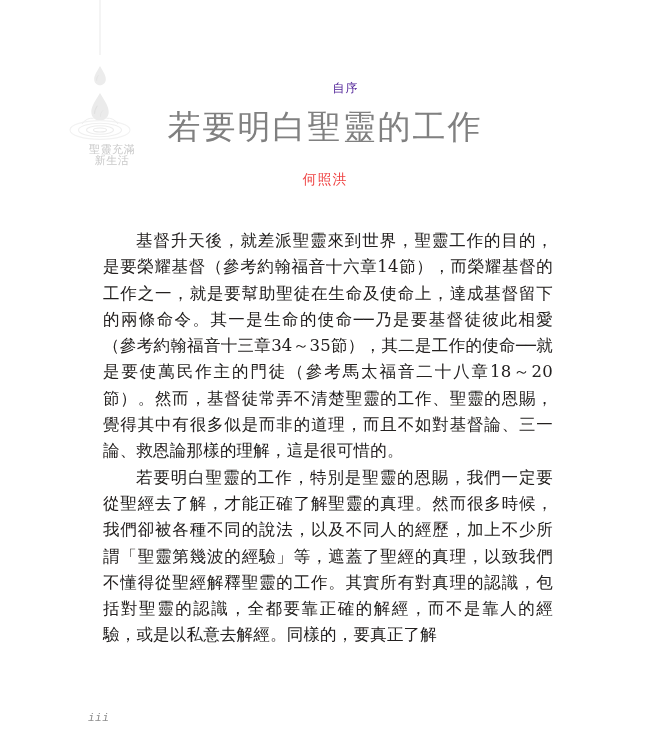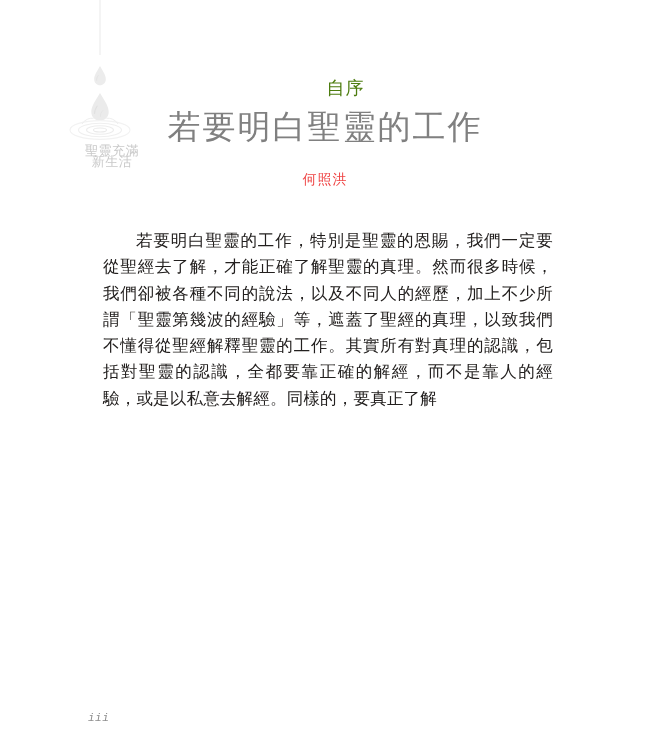--- a/index.html
+++ b/index.html
@@ -27,41 +27,41 @@
     height: 170px;
     pointer-events: none;
   }
   .logo svg { display: block; }
   .logo-caption {
     position: absolute;
     left: 0;
     top: 145px;
     width: 100px;
     text-align: center;
-    font-family: Liberation Sans, sans-serif;
-    font-size: 13px;
+    font-family: Liberation Mono, monospace;
+    font-size: 11px;
     line-height: 11px;
     color: #c9c9c9;
     letter-spacing: 0.5px;
   }
   .logo-caption div { white-space: nowrap; }
 
   
   .head {
     position: absolute;
     left: 0;
     top: 78px;
     width: 650px;
     text-align: center;
   }
   .kicker {
     font-family: "DejaVu Sans", "Liberation Sans", sans-serif;
-    font-size: 18px;
+    font-size: 12px;
     line-height: 20px;
-    color: #4d7c0f;
+    color: #4c1d95;
     letter-spacing: 1px;
     padding-left: 41px;
   }
   .title {
     margin-top: 9px;
     font-family: "DejaVu Sans", "Liberation Sans", sans-serif;
     font-weight: 400;
     font-size: 33px;
     line-height: 40px;
     color: #808080;
@@ -88,21 +88,21 @@
     font-family: "DejaVu Serif", "Liberation Serif", serif;
     font-size: 16.5px;
     line-height: 26.3px;
     color: #23201f;
     text-align: justify;
     text-justify: inter-character;
     text-indent: 2em;
     letter-spacing: 0.2px;
     word-break: break-all;
   }
-  .para + .para { margin-top: 0px; margin-left: 32px; }
+  .para + .para { margin-top: 0px; }
 
   
   .folio {
     position: absolute;
     left: 88px;
     top: 712px;
     font-family: Liberation Mono, monospace;
     font-style: italic;
     font-size: 11px;
     color: #8d8d8d;
@@ -142,18 +142,19 @@
     </div>
   </div>
 
   <div class="head">
     <div class="kicker">自序</div>
     <h1 class="title">若要明白聖靈的工作</h1>
     <div class="byline">何照洪</div>
   </div>
 
   <div class="body">
+    <p class="para">基督升天後，就差派聖靈來到世界，聖靈工作的目的，是要榮耀基督（參考約翰福音十六章14節），而榮耀基督的工作之一，就是要幫助聖徒在生命及使命上，達成基督留下的兩條命令。其一是生命的使命──乃是要基督徒彼此相愛（參考約翰福音十三章34～35節），其二是工作的使命──就是要使萬民作主的門徒（參考馬太福音二十八章18～20節）。然而，基督徒常弄不清楚聖靈的工作、聖靈的恩賜，覺得其中有很多似是而非的道理，而且不如對基督論、三一論、救恩論那樣的理解，這是很可惜的。</p>
     <p class="para">若要明白聖靈的工作，特別是聖靈的恩賜，我們一定要從聖經去了解，才能正確了解聖靈的真理。然而很多時候，我們卻被各種不同的說法，以及不同人的經歷，加上不少所謂「聖靈第幾波的經驗」等，遮蓋了聖經的真理，以致我們不懂得從聖經解釋聖靈的工作。其實所有對真理的認識，包括對聖靈的認識，全都要靠正確的解經，而不是靠人的經驗，或是以私意去解經。同樣的，要真正了解</p>
   </div>
 
   <div class="folio">iii</div>
 
 </div>
 
 </body></html>

